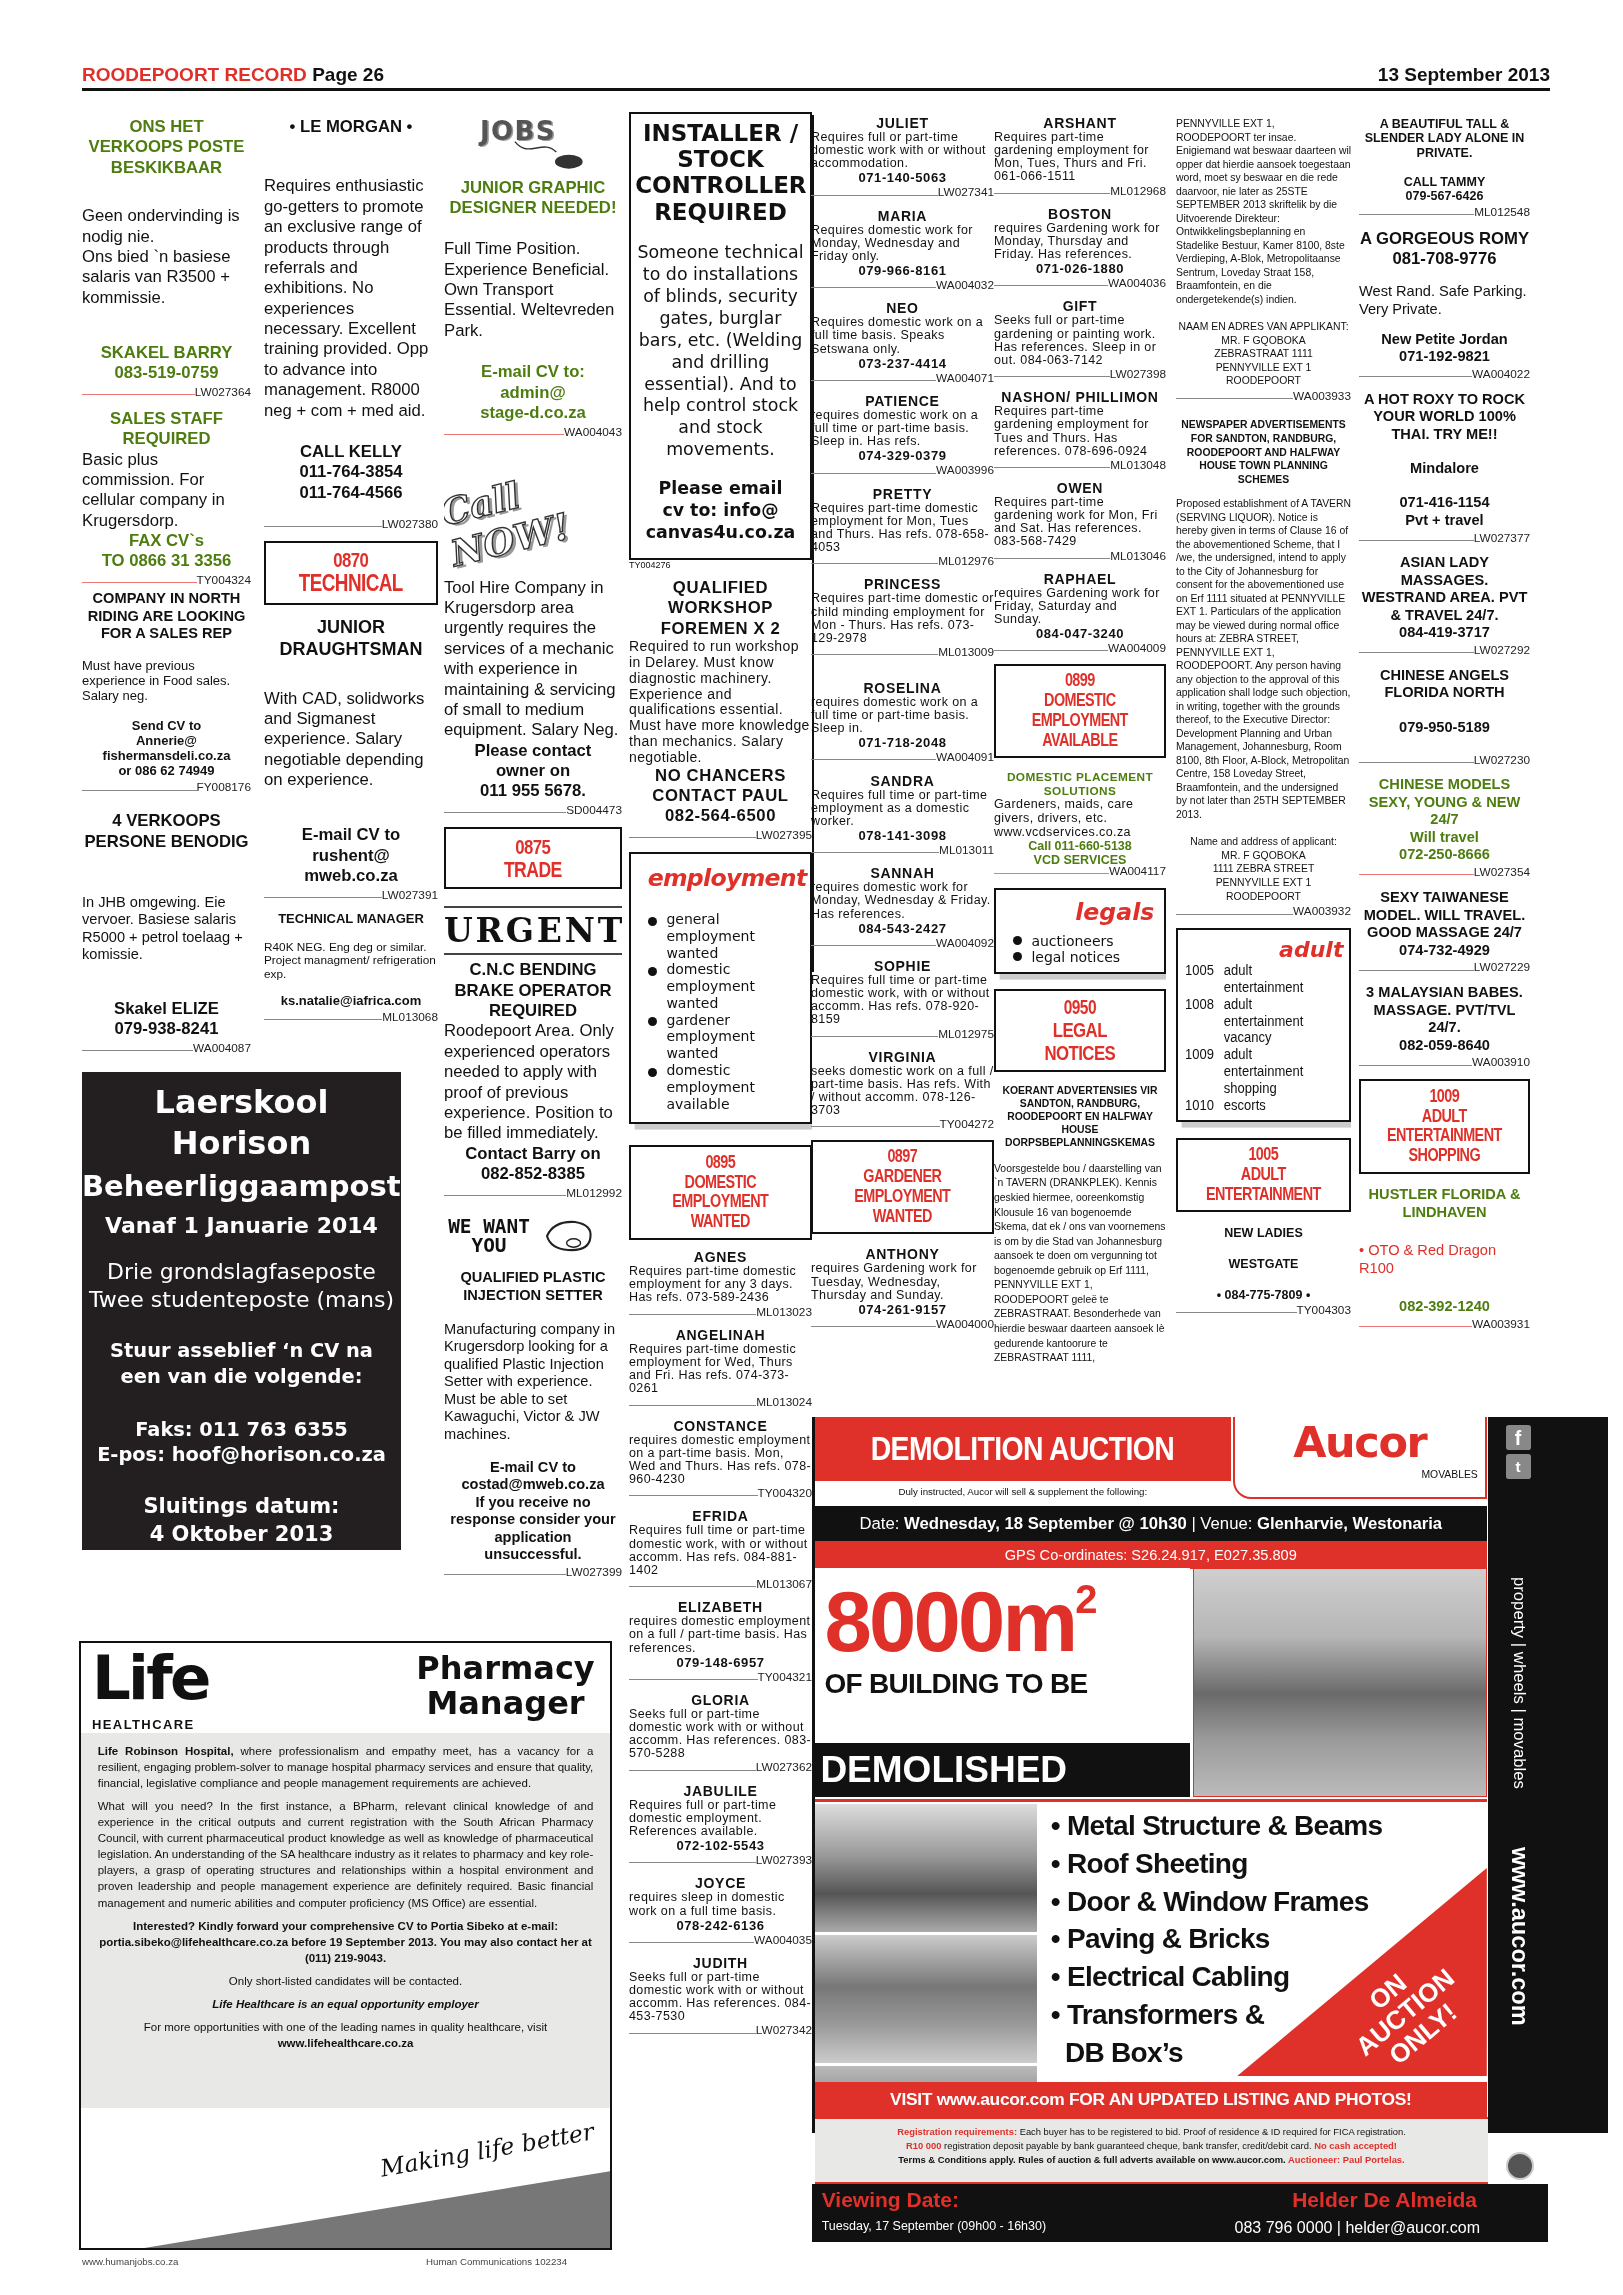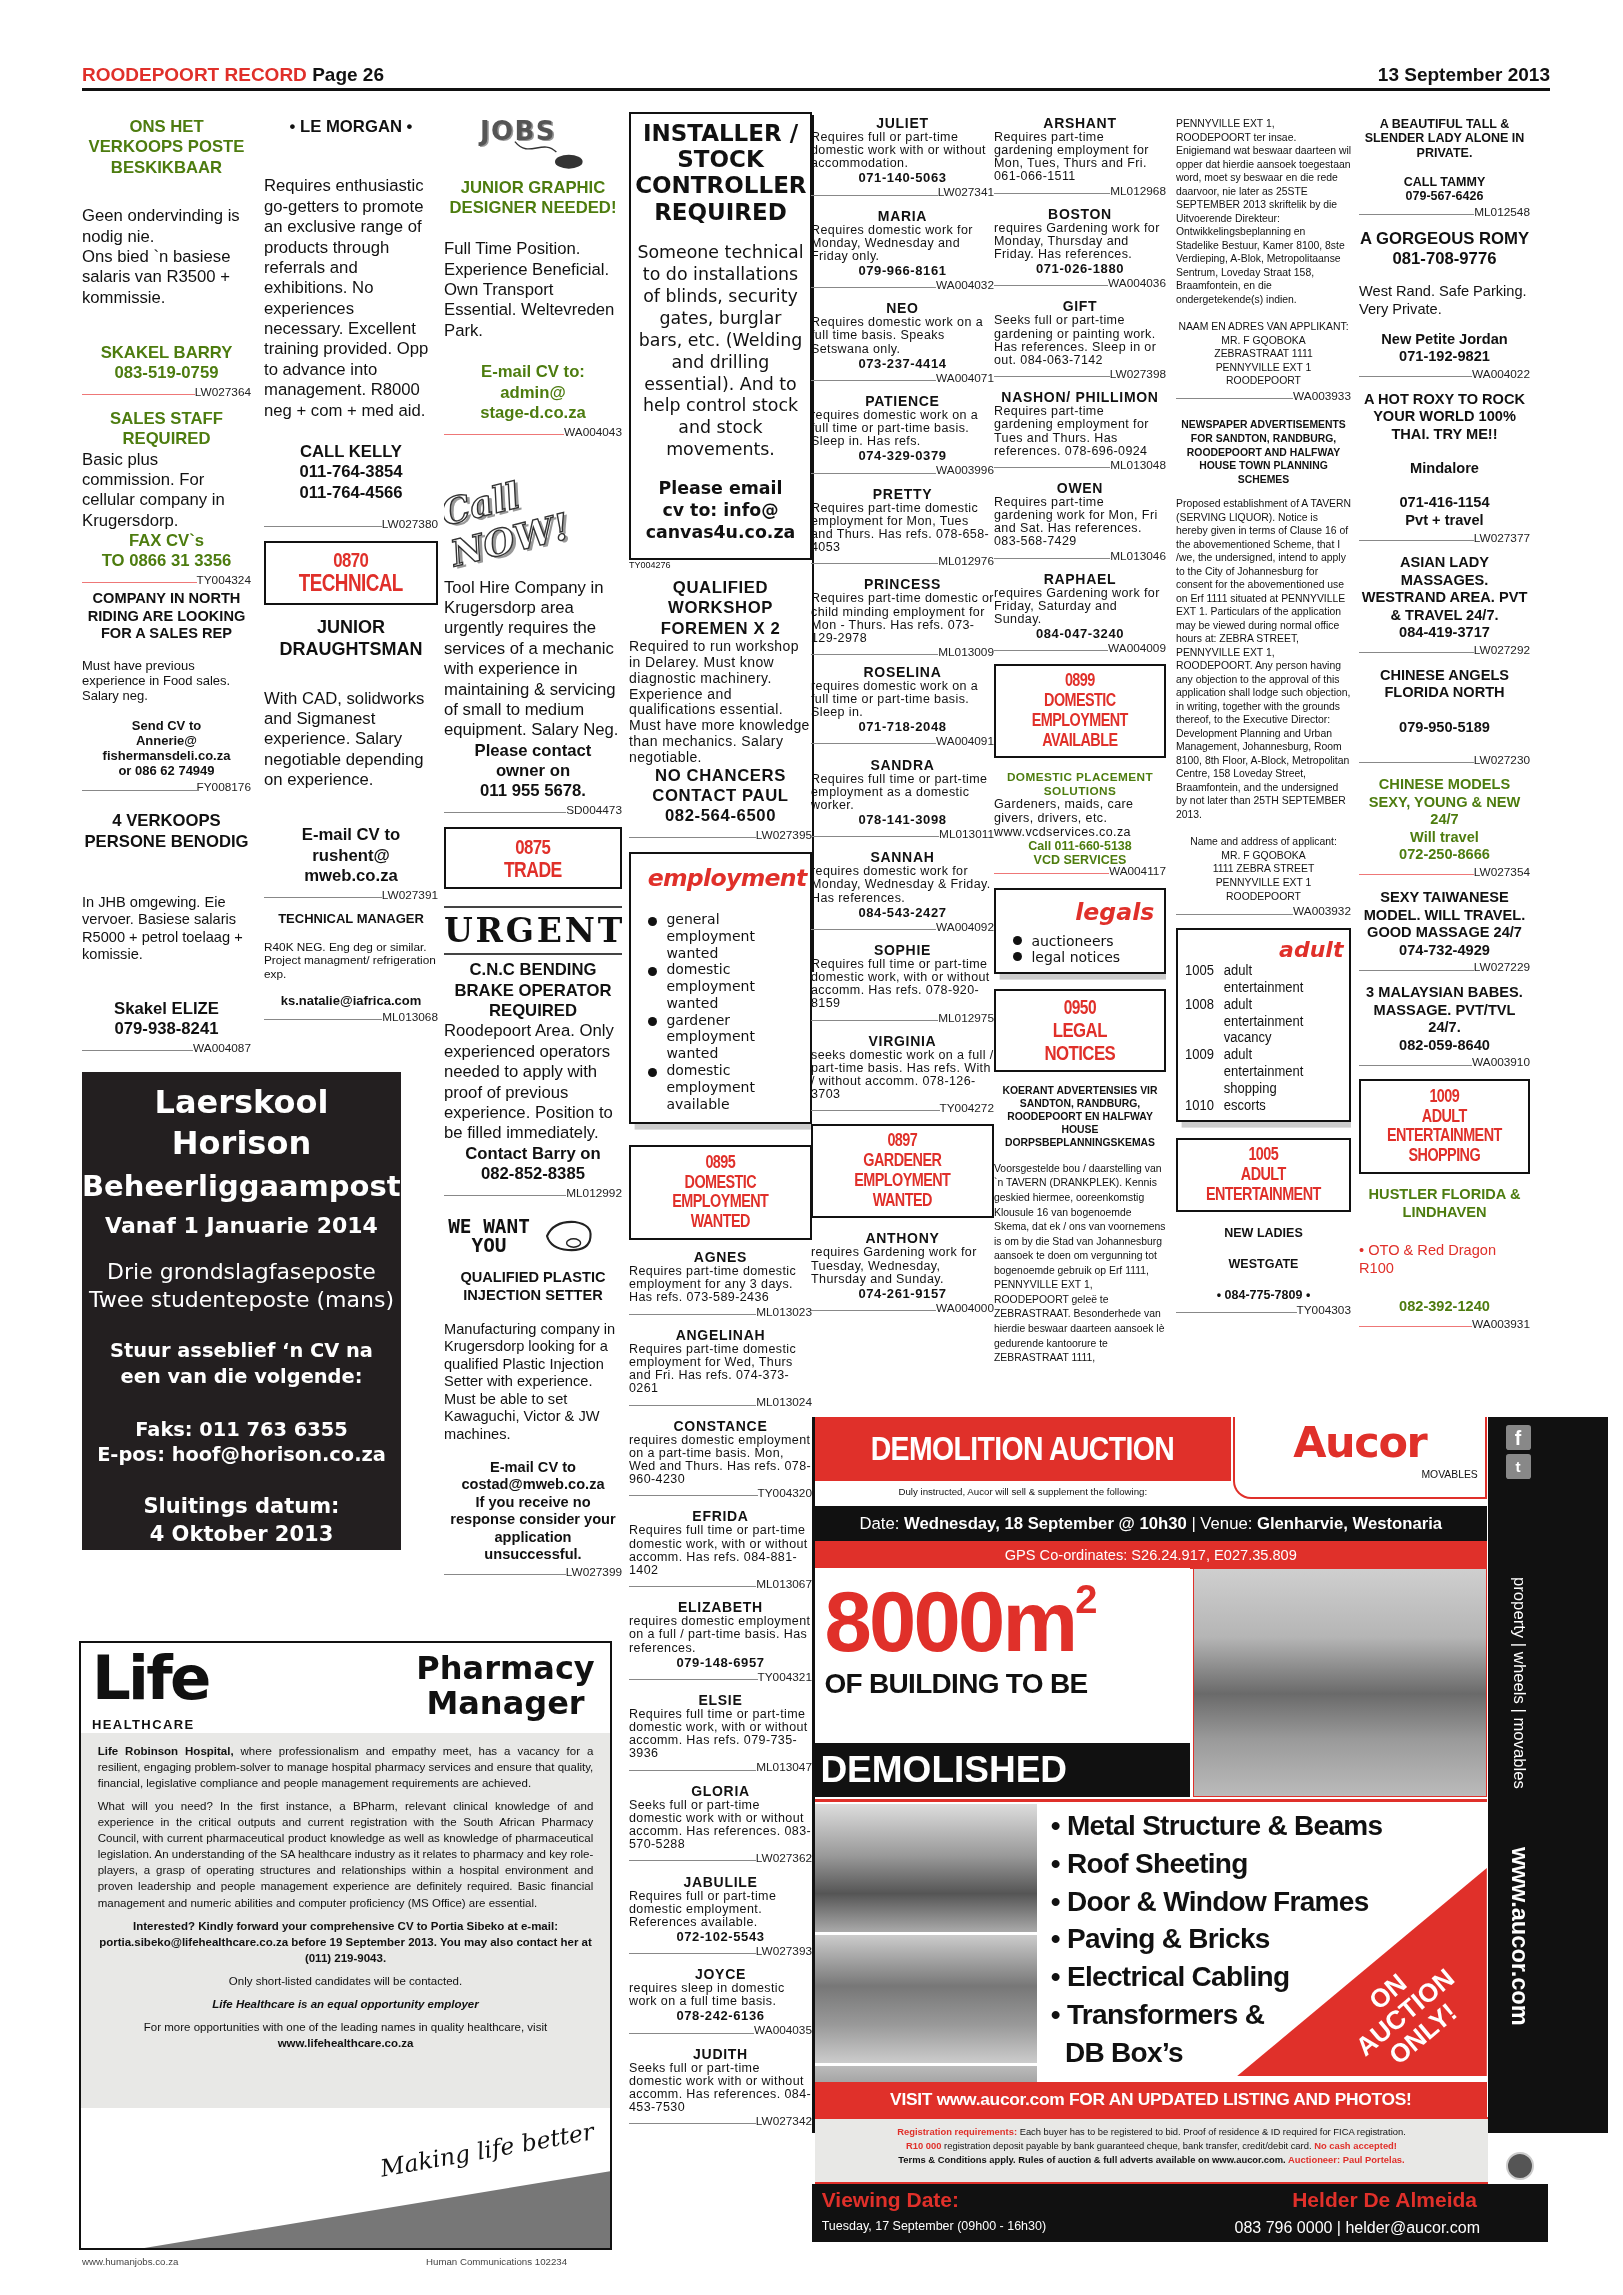--- a/index.html
+++ b/index.html
@@ -254,28 +254,20 @@
       <div class="ded">
         <div class="name">ELIZABETH</div>
         <div class="body">requires domestic employment on a full / part-time basis. Has references.</div>
         <div class="ph">079-148-6957</div>
         <div class="ref" style="margin: 0px 0px 8.3px;">
           <div class="ln"></div>
           <span>TY004321</span>
         </div>
       </div>
       <div class="ded">
-        <div class="name">ELSIE</div>
-        <div class="body">Requires full time or part-time domestic work, with or without accomm. Has refs. 079-735-3936</div>
-        <div class="ref" style="margin: 0px 0px 8.3px;">
-          <div class="ln"></div>
-          <span>ML013047</span>
-        </div>
-      </div>
-      <div class="ded">
         <div class="name">GLORIA</div>
         <div class="body">Seeks full or part-time domestic work with or without accomm. Has references. 083-570-5288</div>
         <div class="ref" style="margin: 0px 0px 8.3px;">
           <div class="ln"></div>
           <span>LW027362</span>
         </div>
       </div>
       <div class="ded">
         <div class="name">JABULILE</div>
         <div class="body">Requires full or part-time domestic employment. References available.</div>
@@ -348,21 +340,21 @@
         <div class="name">PRETTY</div>
         <div class="body">Requires part-time domestic employment for Mon, Tues and Thurs. Has refs. 078-658-4053</div>
         <div class="ref" style="margin: 0px 0px 8.3px;">
           <div class="ln"></div>
           <span>ML012976</span>
         </div>
       </div>
       <div class="ded">
         <div class="name">PRINCESS</div>
         <div class="body">Requires part-time domestic or child minding employment for Mon - Thurs. Has refs. 073-129-2978</div>
-        <div class="ref" style="margin: 0px 0px 5px;">
+        <div class="ref" style="margin: 0px 0px 21px;">
           <div class="ln"></div>
           <span>ML013009</span>
         </div>
       </div>
       <div class="ded">
         <div class="name">ROSELINA</div>
         <div class="body">requires domestic work on a full time or part-time basis. Sleep in.</div>
         <div class="ph">071-718-2048</div>
         <div class="ref" style="margin: 0px 0px 8.3px;">
           <div class="ln"></div>

